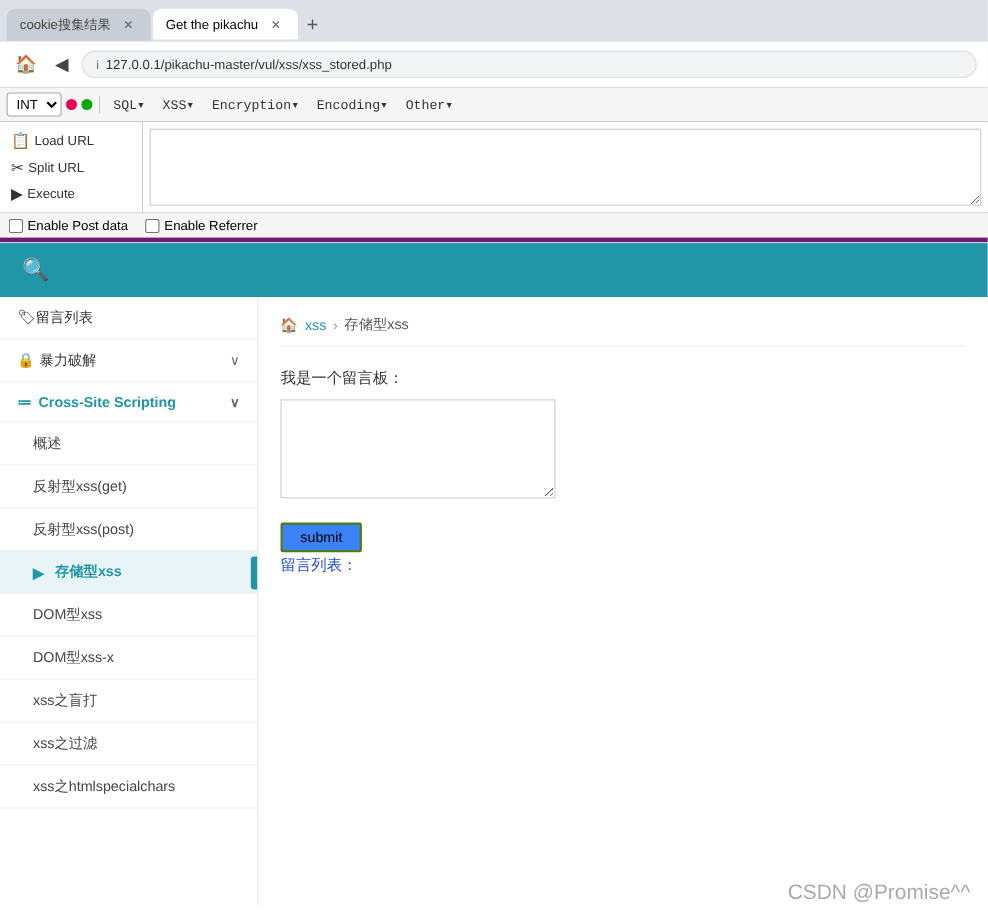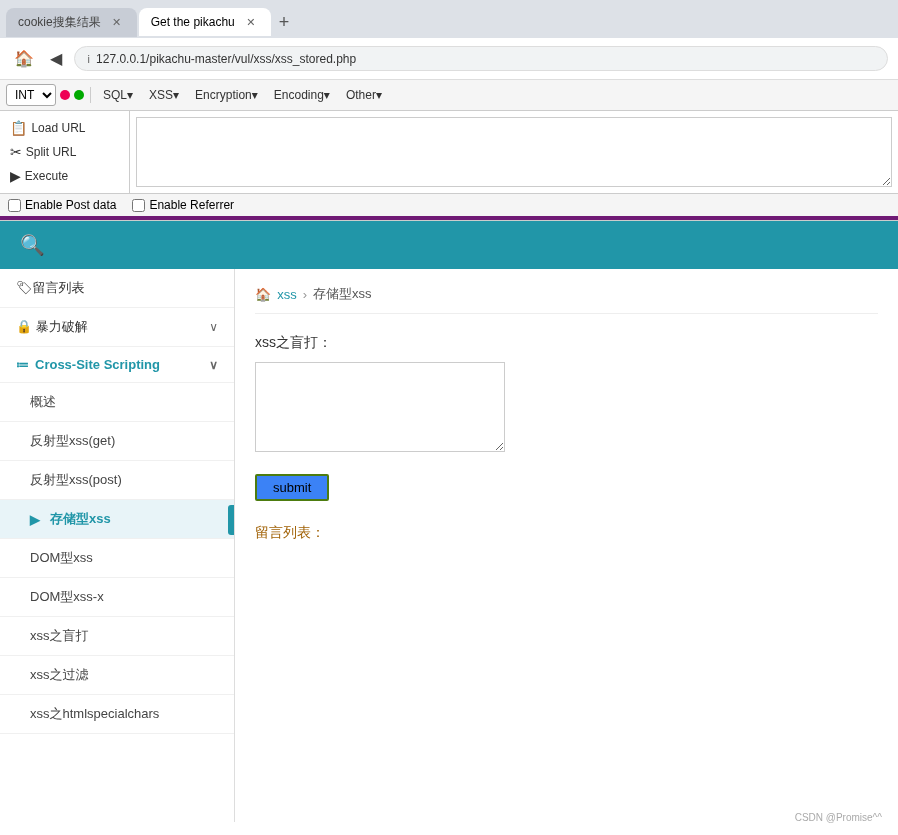--- a/index.html
+++ b/index.html
@@ -22,21 +22,21 @@
     .url-bar { flex: 1; display: flex; align-items: center; background: #f1f3f4; border: 1px solid #ddd; border-radius: 20px; padding: 4px 12px; gap: 6px; }
     .url-icon { font-size: 11px; color: #666; }
     .url-text { font-size: 12px; color: #333; flex: 1; }
 
     
     .hackbar { background: #f5f5f5; border-bottom: 1px solid #ccc; padding: 4px 6px; display: flex; align-items: center; gap: 4px; }
     .hackbar-select { font-size: 12px; padding: 2px 4px; border: 1px solid #aaa; background: #fff; border-radius: 3px; }
     .hackbar-dot { width: 10px; height: 10px; border-radius: 50%; display: inline-block; }
     .hackbar-dot.red { background: #e05; }
     .hackbar-dot.green { background: #0a0; }
-    .hackbar-menu { font-size: 12px; color: #333; cursor: pointer; padding: 2px 6px; }
+    .hackbar-menu { font-size: 12px; color: #333; cursor: pointer; padding: 2px 6px; font-family: Liberation Mono, monospace; }
     .hackbar-divider { width: 1px; height: 16px; background: #ccc; margin: 0 2px; }
 
     
     .hackbar-input-area { background: #fff; border-bottom: 1px solid #ccc; display: flex; }
     .hackbar-sidebar { width: 130px; border-right: 1px solid #ccc; padding: 6px 4px; display: flex; flex-direction: column; gap: 2px; }
     .hackbar-sidebar-btn { font-size: 12px; color: #333; cursor: pointer; padding: 3px 6px; display: flex; align-items: center; gap: 4px; }
     .hackbar-sidebar-btn .icon { font-size: 14px; }
     .hackbar-url-box { flex: 1; min-height: 60px; border: 1px solid #ccc; margin: 6px; padding: 4px; font-size: 12px; color: #333; resize: vertical; }
 
     
@@ -67,24 +67,24 @@
     
     .breadcrumb { display: flex; align-items: center; gap: 6px; font-size: 13px; margin-bottom: 20px; padding-bottom: 10px; border-bottom: 1px solid #eee; }
     .breadcrumb a { color: #2196a8; text-decoration: none; }
     .breadcrumb-sep { color: #999; }
     .breadcrumb-current { color: #555; }
 
     
     .form-label { font-size: 14px; color: #333; margin-bottom: 10px; display: block; }
     .message-textarea { width: 250px; height: 90px; border: 1px solid #ccc; padding: 6px; font-size: 12px; resize: both; display: block; margin-bottom: 10px; }
     .submit-btn { padding: 4px 16px; background: #3b82f6; border: 2px solid #4d7c0f; cursor: pointer; font-size: 13px; border-radius: 2px; margin-top: 12px; }
-    .messages-label { font-size: 14px; color: #a16207; margin-top: 23px; margin-bottom: 10px; display: block; }
-
-    
-    .watermark { position: fixed; bottom: 12px; right: 16px; font-size: 10px; color: #aaa; }
+    .messages-label { font-size: 14px; color: #1d4ed8; margin-top: 3px; margin-bottom: 10px; display: block; }
+
+    
+    .watermark { position: fixed; bottom: 12px; right: 16px; font-size: 19px; color: #aaa; }
 
     .chevron { font-size: 12px; color: #666; }
   </style>
 </head>
 <body>
 
 <div class="browser-chrome">
   <div class="tab-bar">
     <div class="tab inactive">
       <span>cookie搜集结果</span>
@@ -205,21 +205,21 @@
   <div class="main-content">
     
     <div class="breadcrumb">
       <span>🏠</span>
       <a href="#">xss</a>
       <span class="breadcrumb-sep">›</span>
       <span class="breadcrumb-current">存储型xss</span>
     </div>
 
     
-    <label class="form-label">xss之盲打：</label>
+    <label class="form-label">我是一个留言板：</label>
     <textarea class="message-textarea" style=""></textarea>
     <button class="submit-btn">submit</button>
 
     
     <span class="messages-label">留言列表：</span>
   </div>
 </div>
 
 <div class="watermark">CSDN @Promise^^</div>
 

